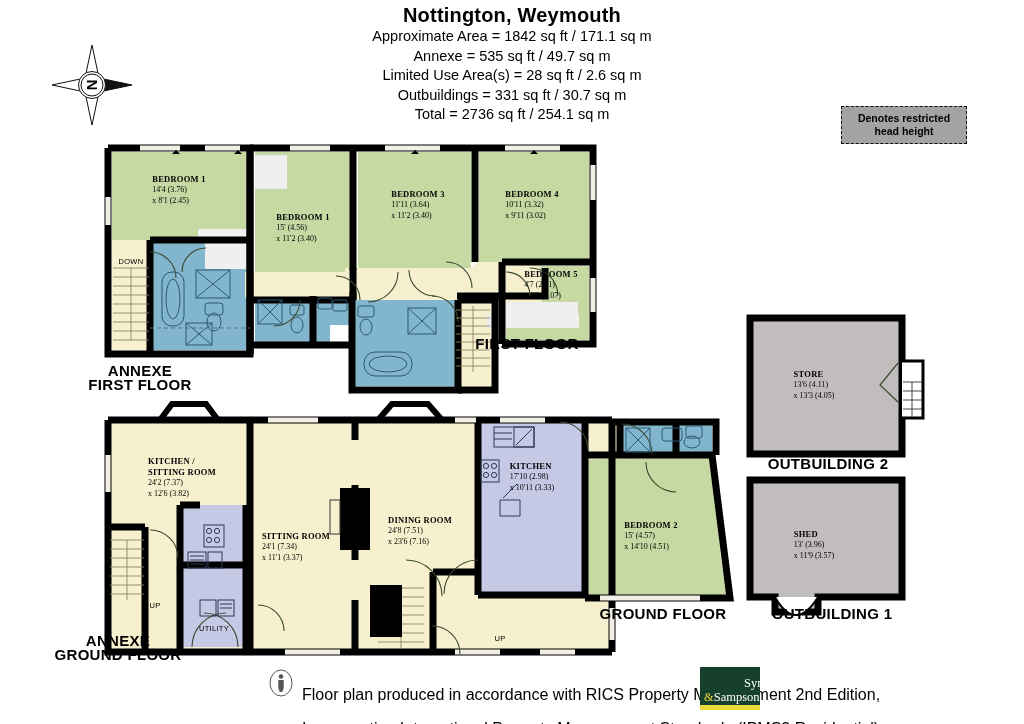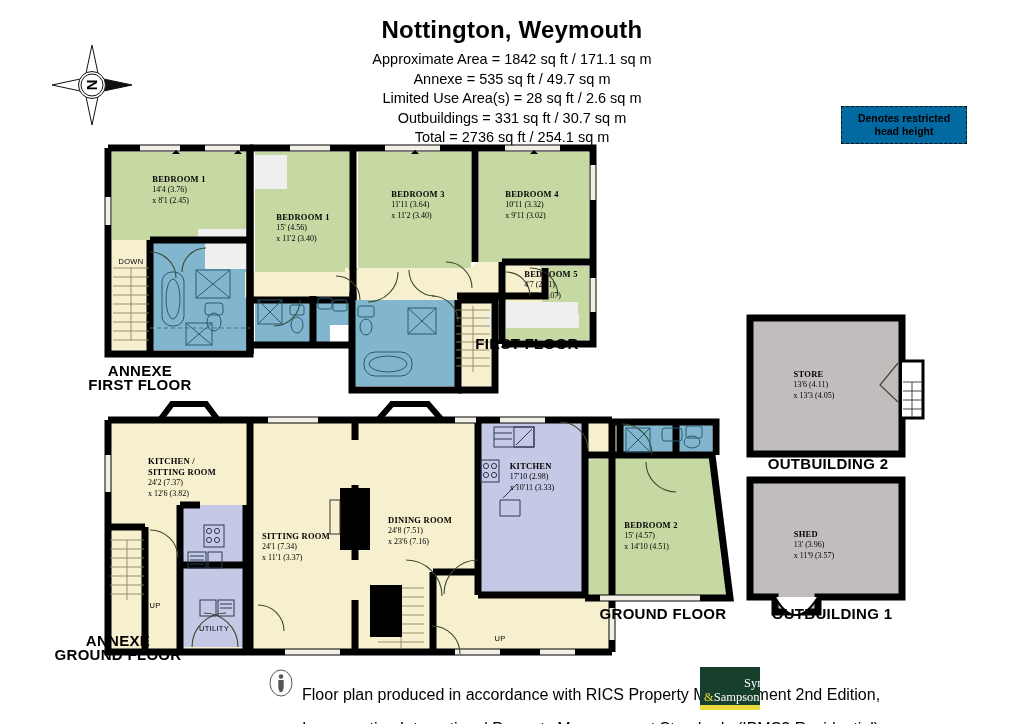--- a/index.html
+++ b/index.html
@@ -7,33 +7,33 @@
   body{
     width:1024px;height:724px;position:relative;overflow:hidden;
     font-family:"Liberation Sans","DejaVu Sans",sans-serif;
     color:#000;
   }
   #plan{position:absolute;left:0;top:0;width:1024px;height:724px;}
 
   
   .hdr{position:absolute;left:0;top:0;width:1024px;text-align:center;}
   .title{
-    font-size:24px;font-weight:bold;letter-spacing:.2px;
-    margin-top:16px;
+    font-size:20px;font-weight:bold;letter-spacing:.2px;
+    margin-top:4px;
   }
-  .areas{margin-top:6px;}
+  .areas{}
   .areas div{font-size:14.5px;line-height:19.5px;}
 
   
   .legend{
     position:absolute;left:841px;top:106px;width:124px;height:36px;
     border:1.5px dashed #111;
     display:flex;flex-direction:column;align-items:center;justify-content:center;
     font-size:10.5px;font-weight:bold;line-height:13px;text-align:center;
-    background:#0369a1;
+    background:#a3a3a3;
   }
 
   
   .cap{position:absolute;font-size:15px;font-weight:bold;letter-spacing:.3px;
        line-height:14px;text-align:center;white-space:nowrap;}
 
   
   .rm{position:absolute;text-align:left;white-space:nowrap;
       transform:translate(-50%,-50%);pointer-events:none;font-family:Liberation Serif, serif;}
   .rm .n{font-size:8.5px;font-weight:bold;letter-spacing:.25px;line-height:11px;}

